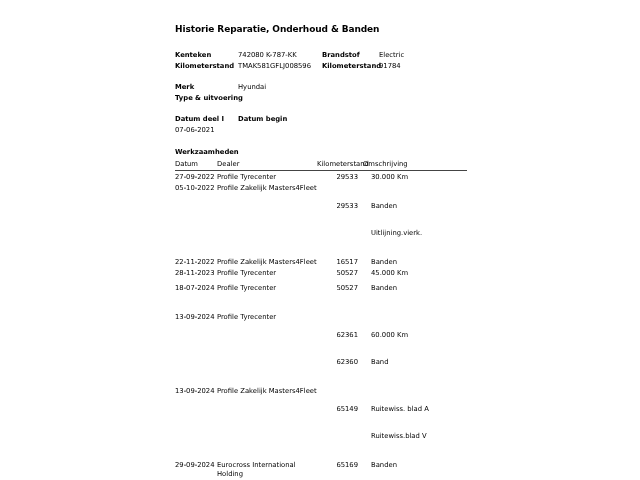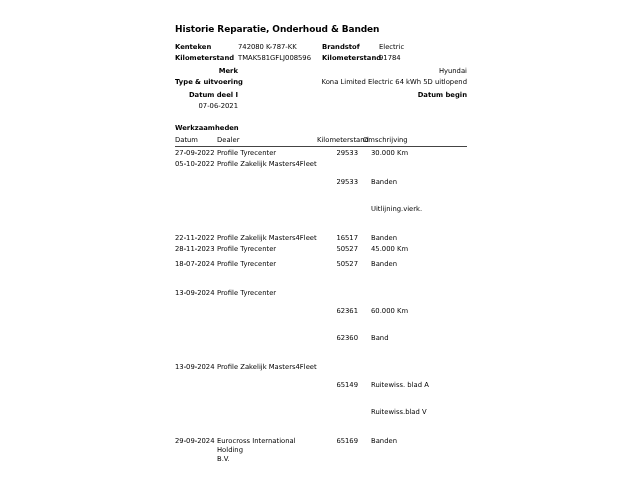--- a/index.html
+++ b/index.html
@@ -1,27 +1,27 @@
 <!DOCTYPE html>
 <html><head>
 <meta charset="utf-8">
 <style>
   html,body { margin:0; padding:0; }
   body {
     width:640px; height:480px; background:#ffffff; color:#000;
     font-family:"DejaVu Sans", sans-serif; position:relative; overflow:hidden;
   }
   .page { position:absolute; left:175px; top:24px; width:292px; }
-  .title { font-size:9px; font-weight:bold; letter-spacing:-0.1px; margin:0 0 8px 0; white-space:nowrap; }
+  .title { font-size:9px; font-weight:bold; letter-spacing:-0.1px; margin:0 0 16px 0; white-space:nowrap; }
 
   .igrid  { display:grid; grid-template-columns:63px 84px 57px 1fr; font-size:6.8px; line-height:10.5px; }
   .igrid2 { display:grid; grid-template-columns:63px 1fr; font-size:6.8px; line-height:10.5px; }
   .lbl { font-weight:bold; white-space:nowrap; }
   .val { white-space:nowrap; }
-  .blk { margin-top:3px;text-align:right; }
+  .blk { margin-top:11px; }
 
   .theading { font-size:6.8px; font-weight:bold; margin:13px 0 4px 0; }
   .thead {
     display:grid; grid-template-columns:42px 100px 41px 1fr;
     font-size:6.8px; line-height:9px; border-bottom:1px solid #444; padding-bottom:1px;
   }
   .thead .kmh { text-align:right; white-space:nowrap; }
   .thead .desch { padding-left:5px; white-space:nowrap; }
 
   .trow {
@@ -53,21 +53,20 @@
     <div class="lbl">Kilometerstand</div>
     <div class="val">TMAK581GFLJ008596</div>
     <div class="lbl">Kilometerstand</div>
     <div class="val">91784</div>
   </div>
 
   <div class="igrid2 blk">
     <div class="lbl">Merk</div>
     <div class="val">Hyundai</div>
     <div class="lbl">Type &amp; uitvoering</div>
-    <div class="val">Kona Limited Electric 64 kWh 5D uitlopend</div>
   </div>
 
   <div class="igrid2 blk">
     <div class="lbl">Datum deel I</div>
     <div class="lbl">Datum begin</div>
     <div class="val">07-06-2021</div>
   </div>
 
   <div class="theading">Werkzaamheden</div>
 

